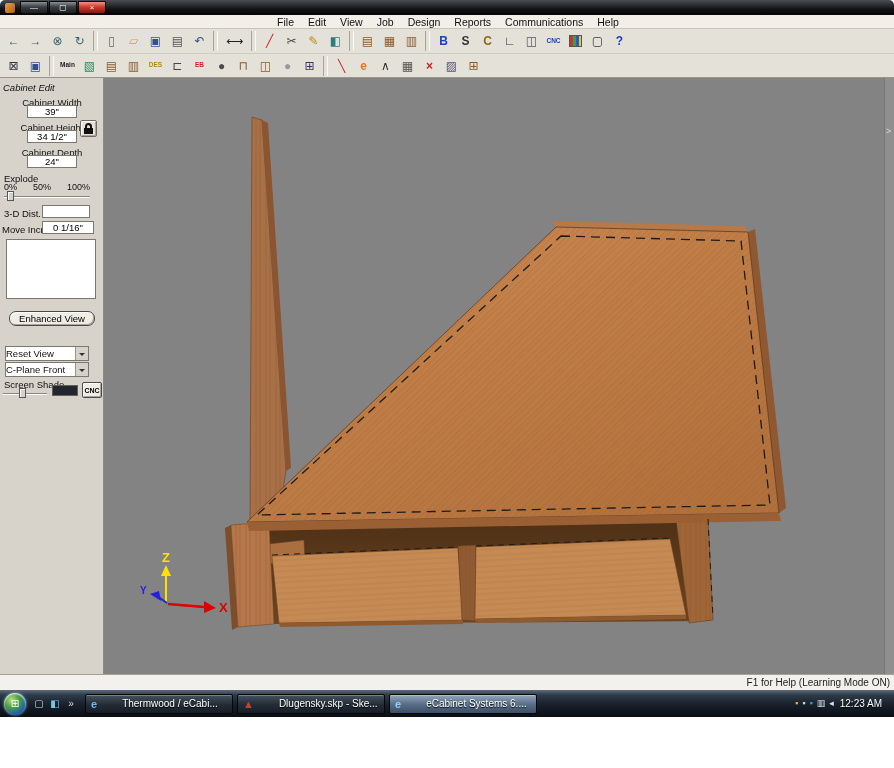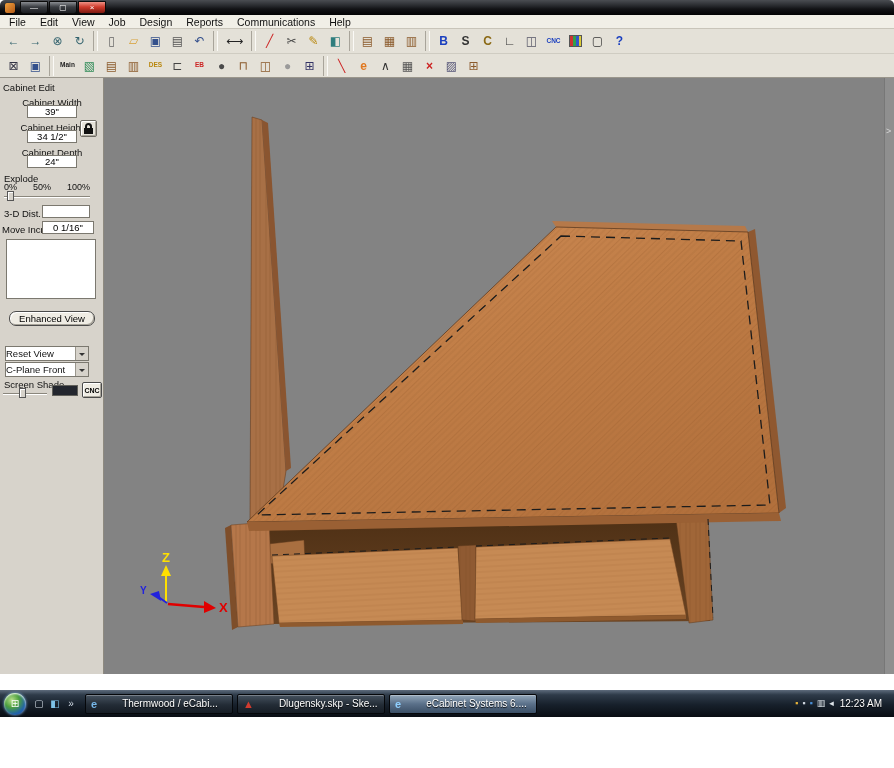--- a/index.html
+++ b/index.html
@@ -8,38 +8,38 @@
 
   
   .titlebar{position:absolute;left:0;top:0;width:894px;height:15px;background:linear-gradient(180deg,#4a4d52 0%,#26282c 40%,#121316 60%,#030304 100%);border-radius:5px 5px 0 0;display:flex;align-items:center;}
   .app-icon{width:10px;height:10px;margin:0 4px 0 5px;border-radius:2px;background:linear-gradient(135deg,#f0a03c,#b35a18);box-shadow:0 0 1px #000;}
   .title-text{color:#fff;font-size:10px;text-shadow:0 1px 2px #000;flex:1;white-space:nowrap;overflow:hidden;}
   .winbtns{display:flex;margin-right:4px;}
   .winbtn{width:28px;height:13px;margin-left:1px;border:1px solid #0b0b0b;color:#fff;font-size:8px;line-height:11px;text-align:center;border-radius:0 0 3px 3px;background:linear-gradient(180deg,#8a8d92,#3a3d42 45%,#1c1e22);}
   .winbtn.close{background:linear-gradient(180deg,#ef9286,#cf3b2c 45%,#7e1a10);}
 
   
-  .menubar{position:absolute;left:0;top:15px;width:894px;height:14px;background:#f1efe7;border-bottom:1px solid #c9c5ba;display:flex;align-items:center;padding-left:2px;}
+  .menubar{position:absolute;left:0;top:15px;width:894px;height:14px;background:#f1efe7;border-bottom:1px solid #c9c5ba;display:flex;align-items:center;padding-left:2px;justify-content:center;}
   .menu-item{font-size:10.5px;color:#111;padding:0 7px;line-height:14px;}
 
   
   .toolbar{position:absolute;left:0;width:894px;background:#e4e1d8;display:flex;align-items:center;padding-left:3px;gap:1px;}
   .toolbar1{top:29px;height:25px;border-bottom:1px solid #cfccc2;}
   .toolbar2{top:54px;height:24px;border-bottom:1px solid #9a968c;}
   .tbtn{width:21px;height:21px;display:flex;align-items:center;justify-content:center;flex:0 0 auto;}
   .tbtn .glyph{font-size:12px;line-height:1;}
   .tbtn.boldtxt .glyph{font-weight:bold;font-size:12px;}
   .tbtn.txt .glyph{font-weight:bold;font-size:6.5px;letter-spacing:0;}
   .tbtn.wide{width:27px;}
   .tbtn.sep{width:5px;height:20px;margin:0 2px;border-left:1px solid #a8a49a;border-right:1px solid #fbfaf7;}
   .tbtn.bars .glyph{width:13px;height:12px;background:linear-gradient(90deg,#cc3333 0 30%,#33a04a 30% 55%,#3355cc 55% 80%,#ddcc33 80%);border:1px solid #555;}
 
   
   .panel{position:absolute;left:0;top:78px;width:104px;height:596px;background:#d7d3cb;border-right:1px solid #8e8a80;font-size:10px;color:#111;}
-  .p-title{position:absolute;top:4px;left:3px;font-size:9.5px;}
+  .p-title{position:absolute;top:4px;left:3px;font-size:9.5px;font-style:italic;}
   .plabel{position:absolute;width:104px;text-align:center;font-size:9.5px;}
   .txtin{position:absolute;background:#fff;border:1px solid #7b786f;font-family:"Liberation Sans",sans-serif;font-size:9.5px;text-align:center;padding:0;height:13px;}
   .llabel{position:absolute;font-size:9.5px;}
   .lockbtn{position:absolute;top:42px;left:80px;width:17px;height:17px;background:#e6e3da;border:1px solid #6f6c64;border-radius:2px;box-shadow:inset 1px 1px 0 #fff,inset -1px -1px 0 #aaa69c;display:flex;flex-direction:column;align-items:center;justify-content:center;padding:0;}
   .shackle{width:7px;height:5px;border:2px solid #111;border-bottom:none;border-radius:4px 4px 0 0;}
   .lockbody{width:9px;height:6px;background:#111;}
   .ticks{position:absolute;top:104px;left:4px;width:86px;display:flex;justify-content:space-between;font-size:9px;}
   .slider{position:absolute;height:11px;}
   .slider .track{height:0;border-top:1px solid #8a867c;border-bottom:1px solid #fff;margin-top:5px;}
   .slider .thumb{position:absolute;top:0;width:7px;height:10px;background:#d6d2ca;border:1px solid #555;box-shadow:inset 1px 1px 0 #fff;}
@@ -470,20 +470,23 @@
         <polygon points="55,513 57,523 46,516" fill="#2222dd"></polygon>
         <text x="36" y="516" fill="#2222dd" font-size="10" font-weight="bold">Y</text>
       </g>
     </svg>
   </div>
 
   <div class="rightstrip">
     <span>&gt;</span>
   </div>
 
+  <div class="statusbar">
+    <span class="status-text">F1 for Help (Learning Mode ON)</span>
+  </div>
 
   <div class="taskbar">
     <div class="orb">⊞</div>
     <div style="display:flex;">
 
         <div class="qbtn">
           <span class="glyph" style="color: rgb(207, 216, 226);">▢</span>
         </div>
 
         <div class="qbtn">

